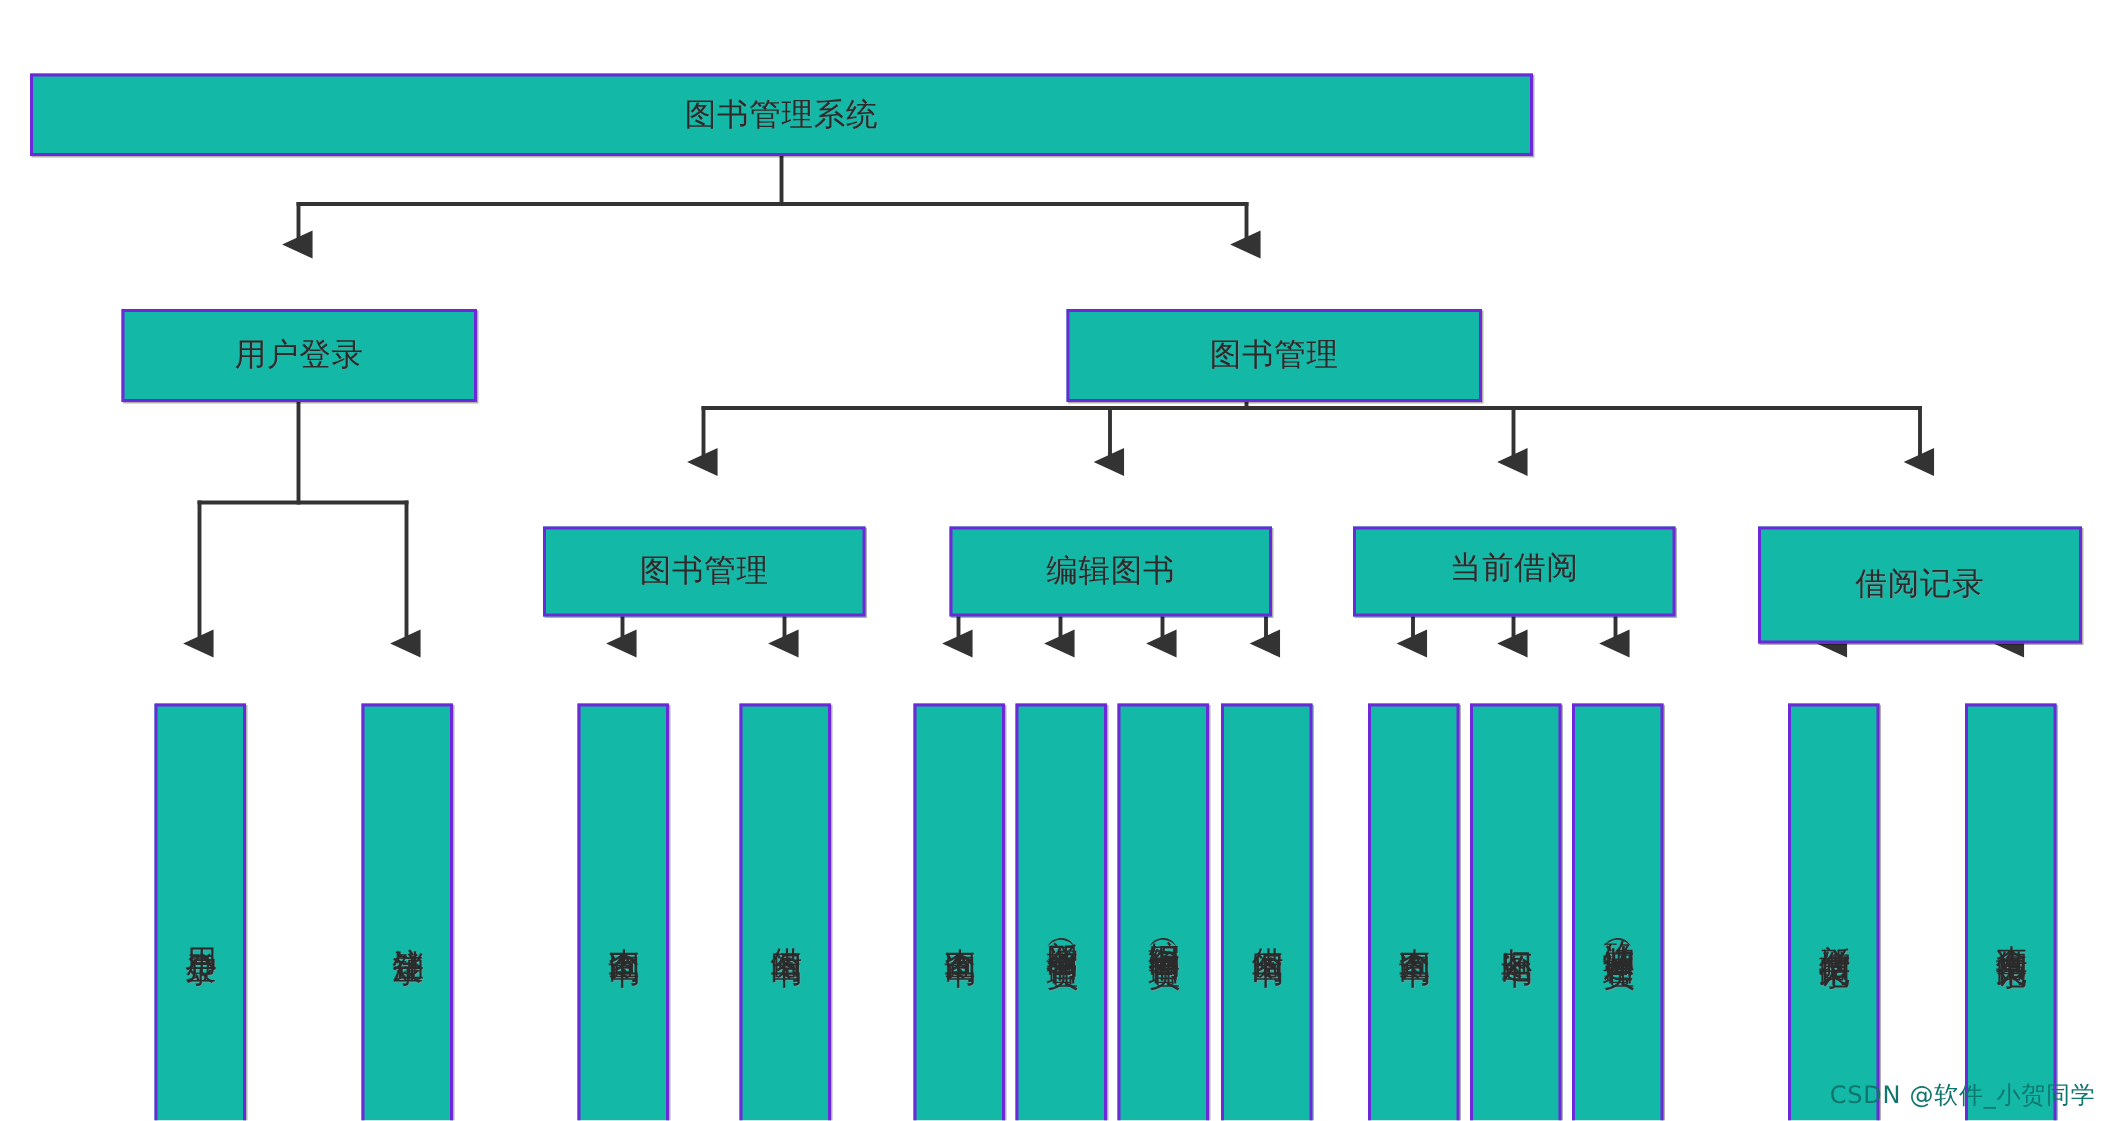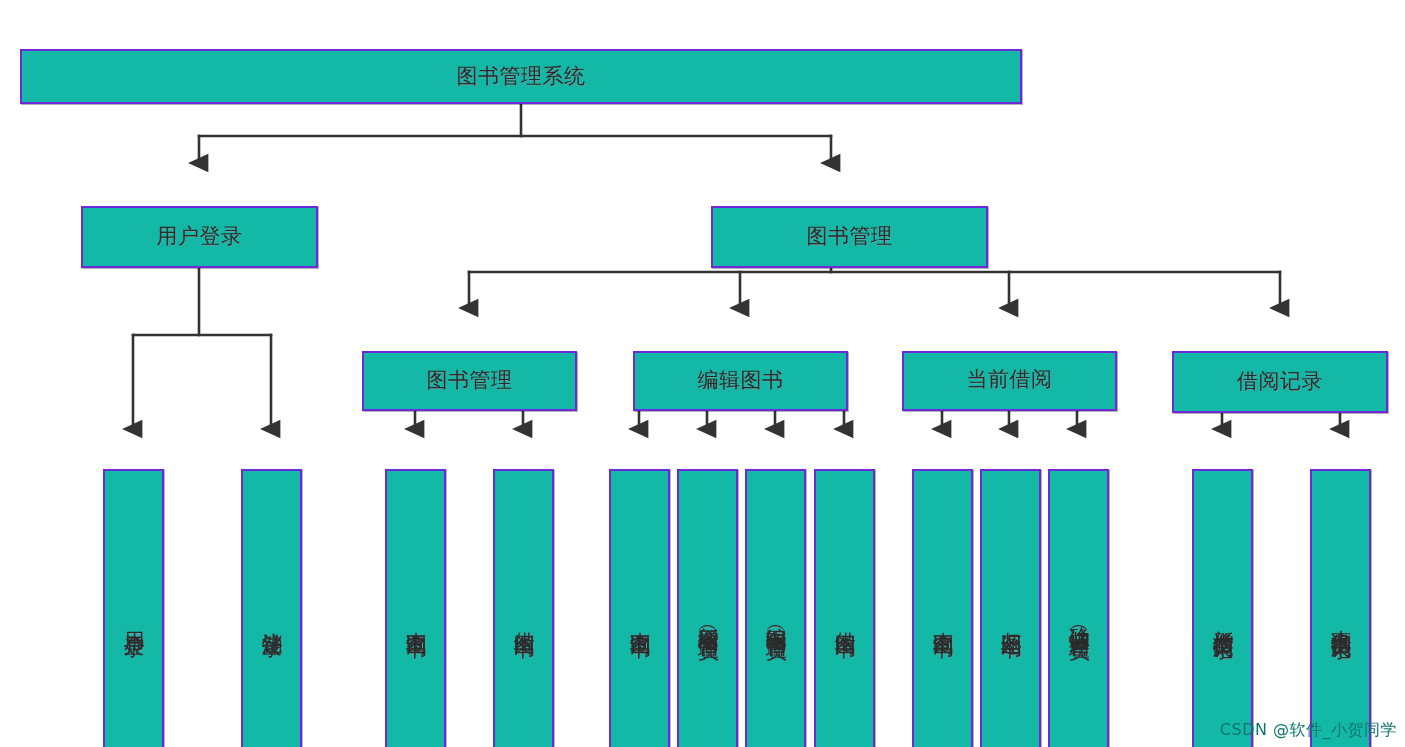--- a/index.html
+++ b/index.html
@@ -137,21 +137,21 @@
 
   <div class="node" style="left:362px; top:315px; width:215px; height:60px;">
     <span class="node-label">图书管理</span>
   </div>
   <div class="node" style="left:633px; top:315px; width:215px; height:60px;">
     <span class="node-label">编辑图书</span>
   </div>
   <div class="node" style="left:902px; top:315px; width:215px; height:60px;font-family:Liberation Mono, monospace;">
     <span class="node-label">当前借阅</span>
   </div>
-  <div class="node" style="left:1172px; top:315px; width:216px; height:62px;">
+  <div class="node" style="left:1172px; top:315px; width:216px; height:78px;">
     <span class="node-label">借阅记录</span>
   </div>
 
   <div class="node vertical" style="left:103px; top:433px; width:61px; height:300px;">
     <span class="node-label">用户登录</span>
   </div>
   <div class="node vertical" style="left:241px; top:433px; width:61px; height:300px;">
     <span class="node-label">注销登录</span>
   </div>
 

